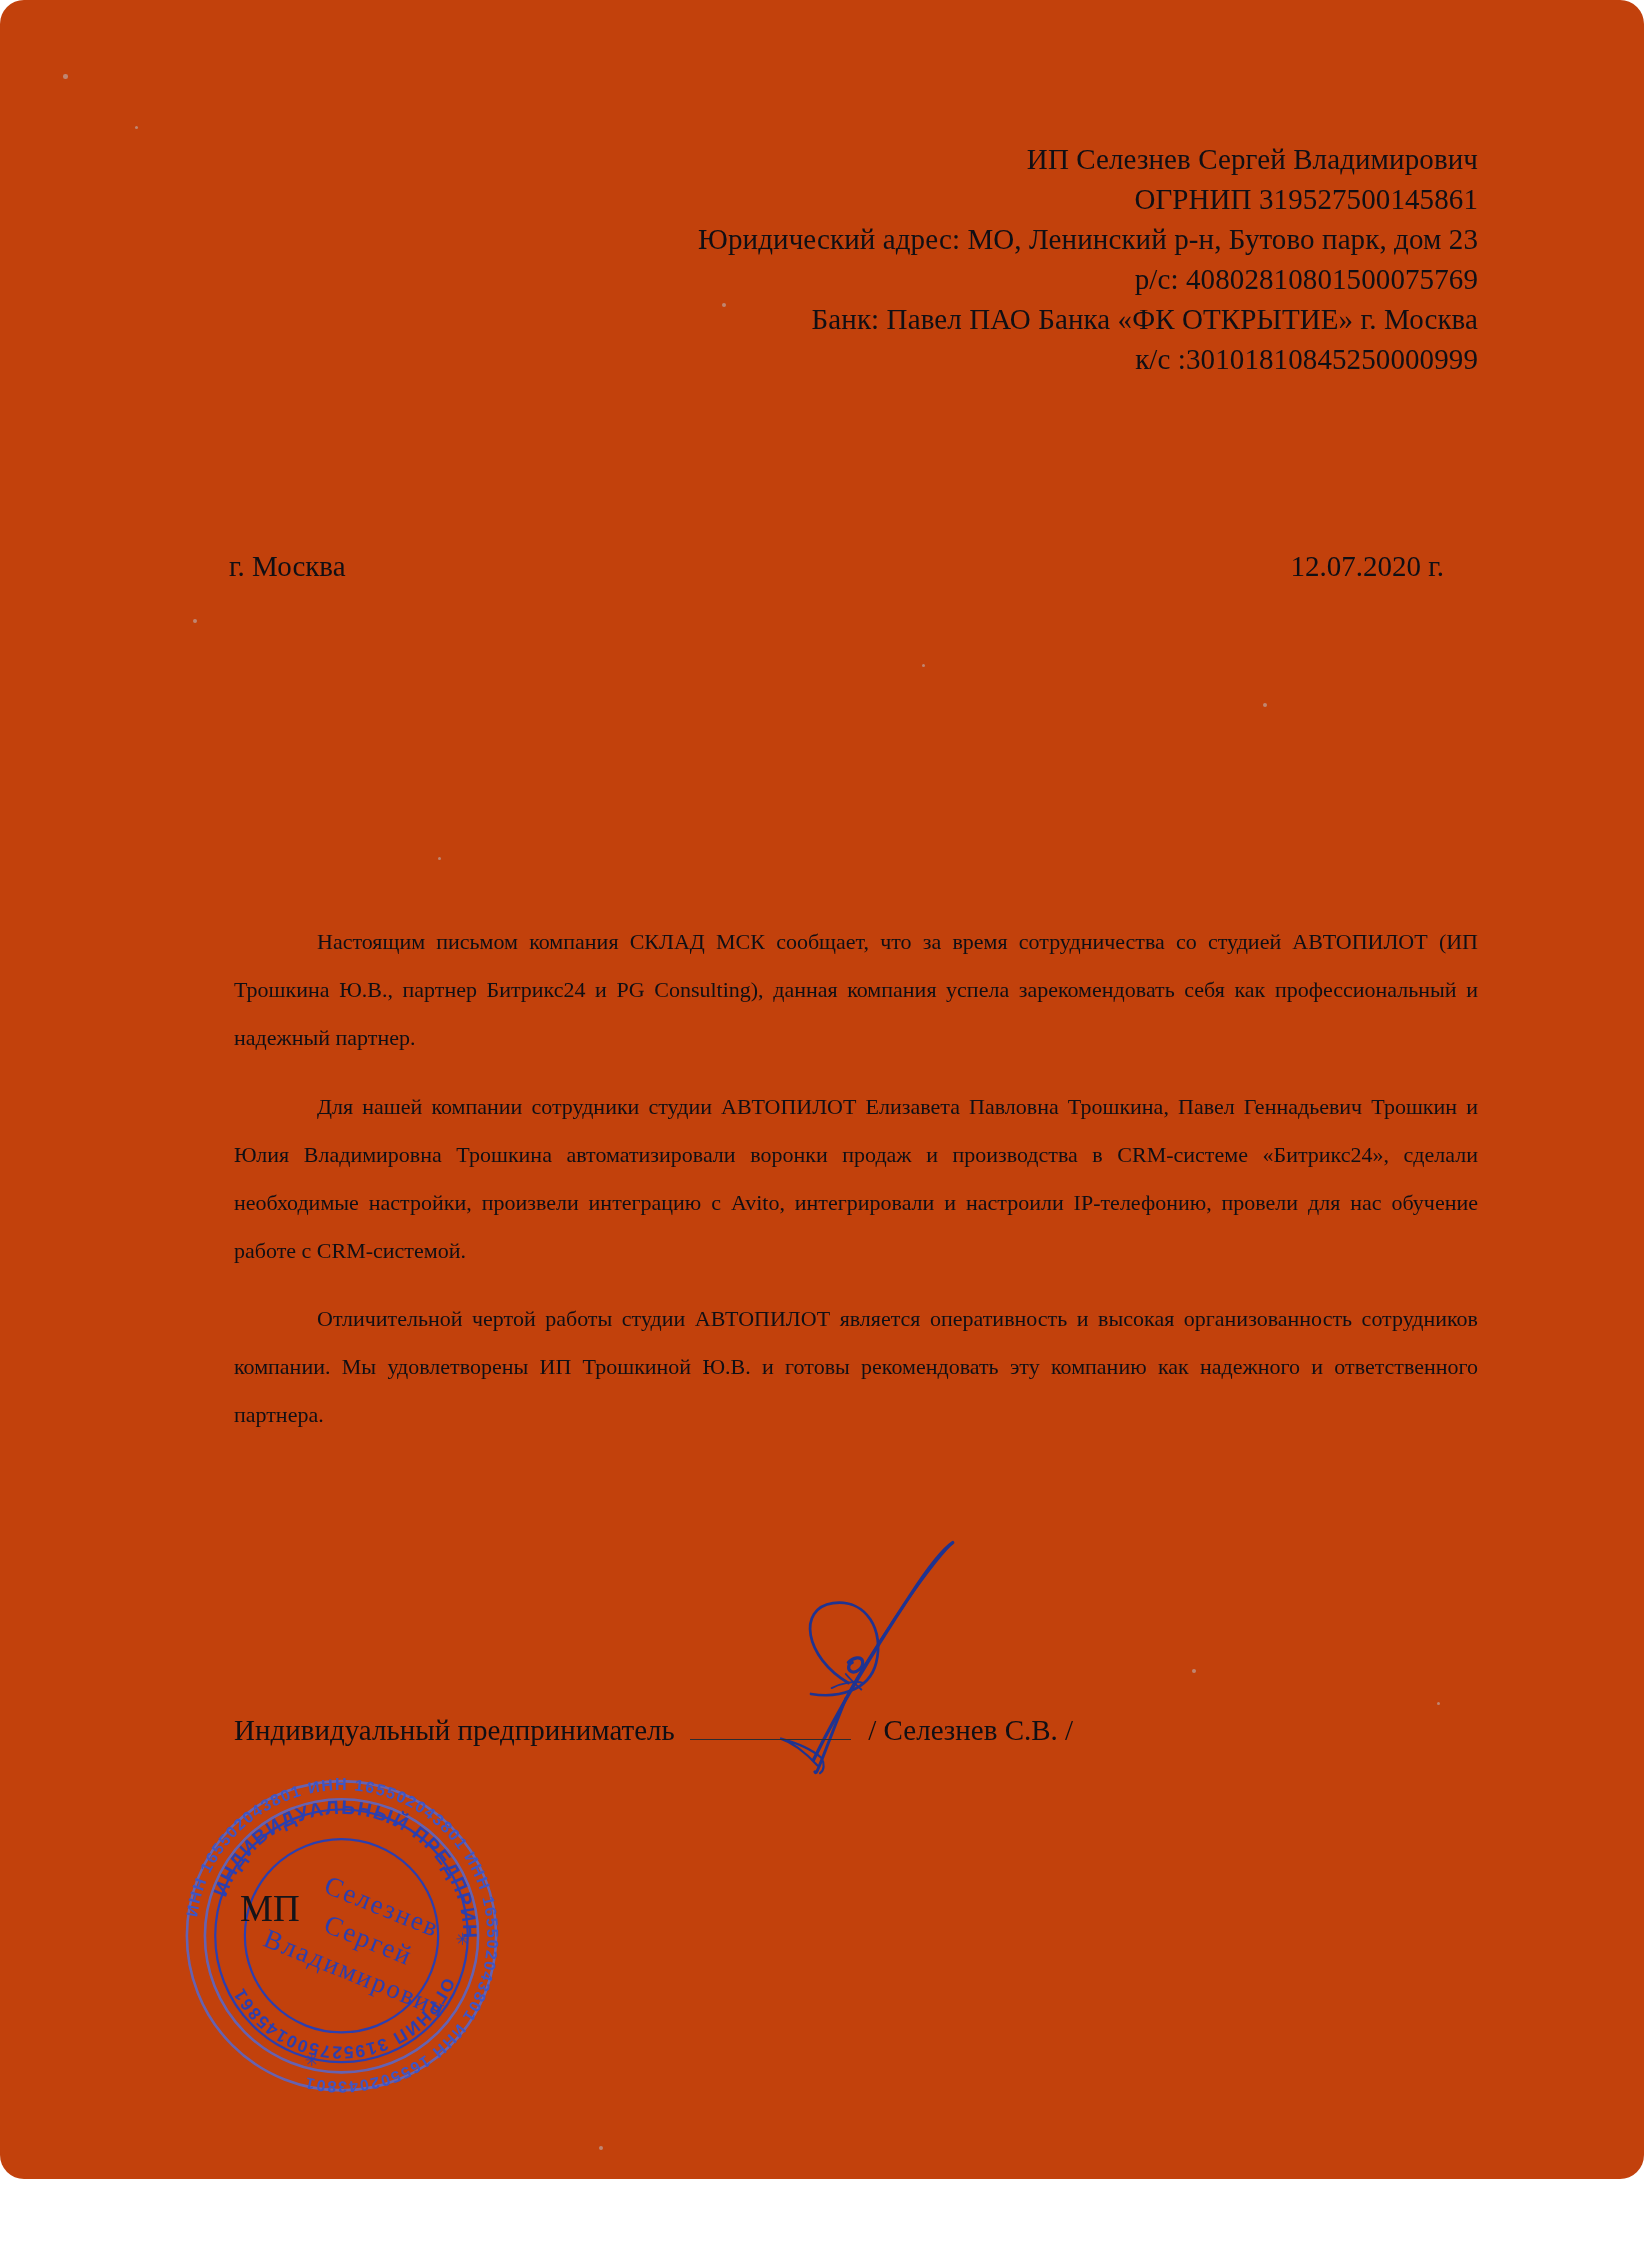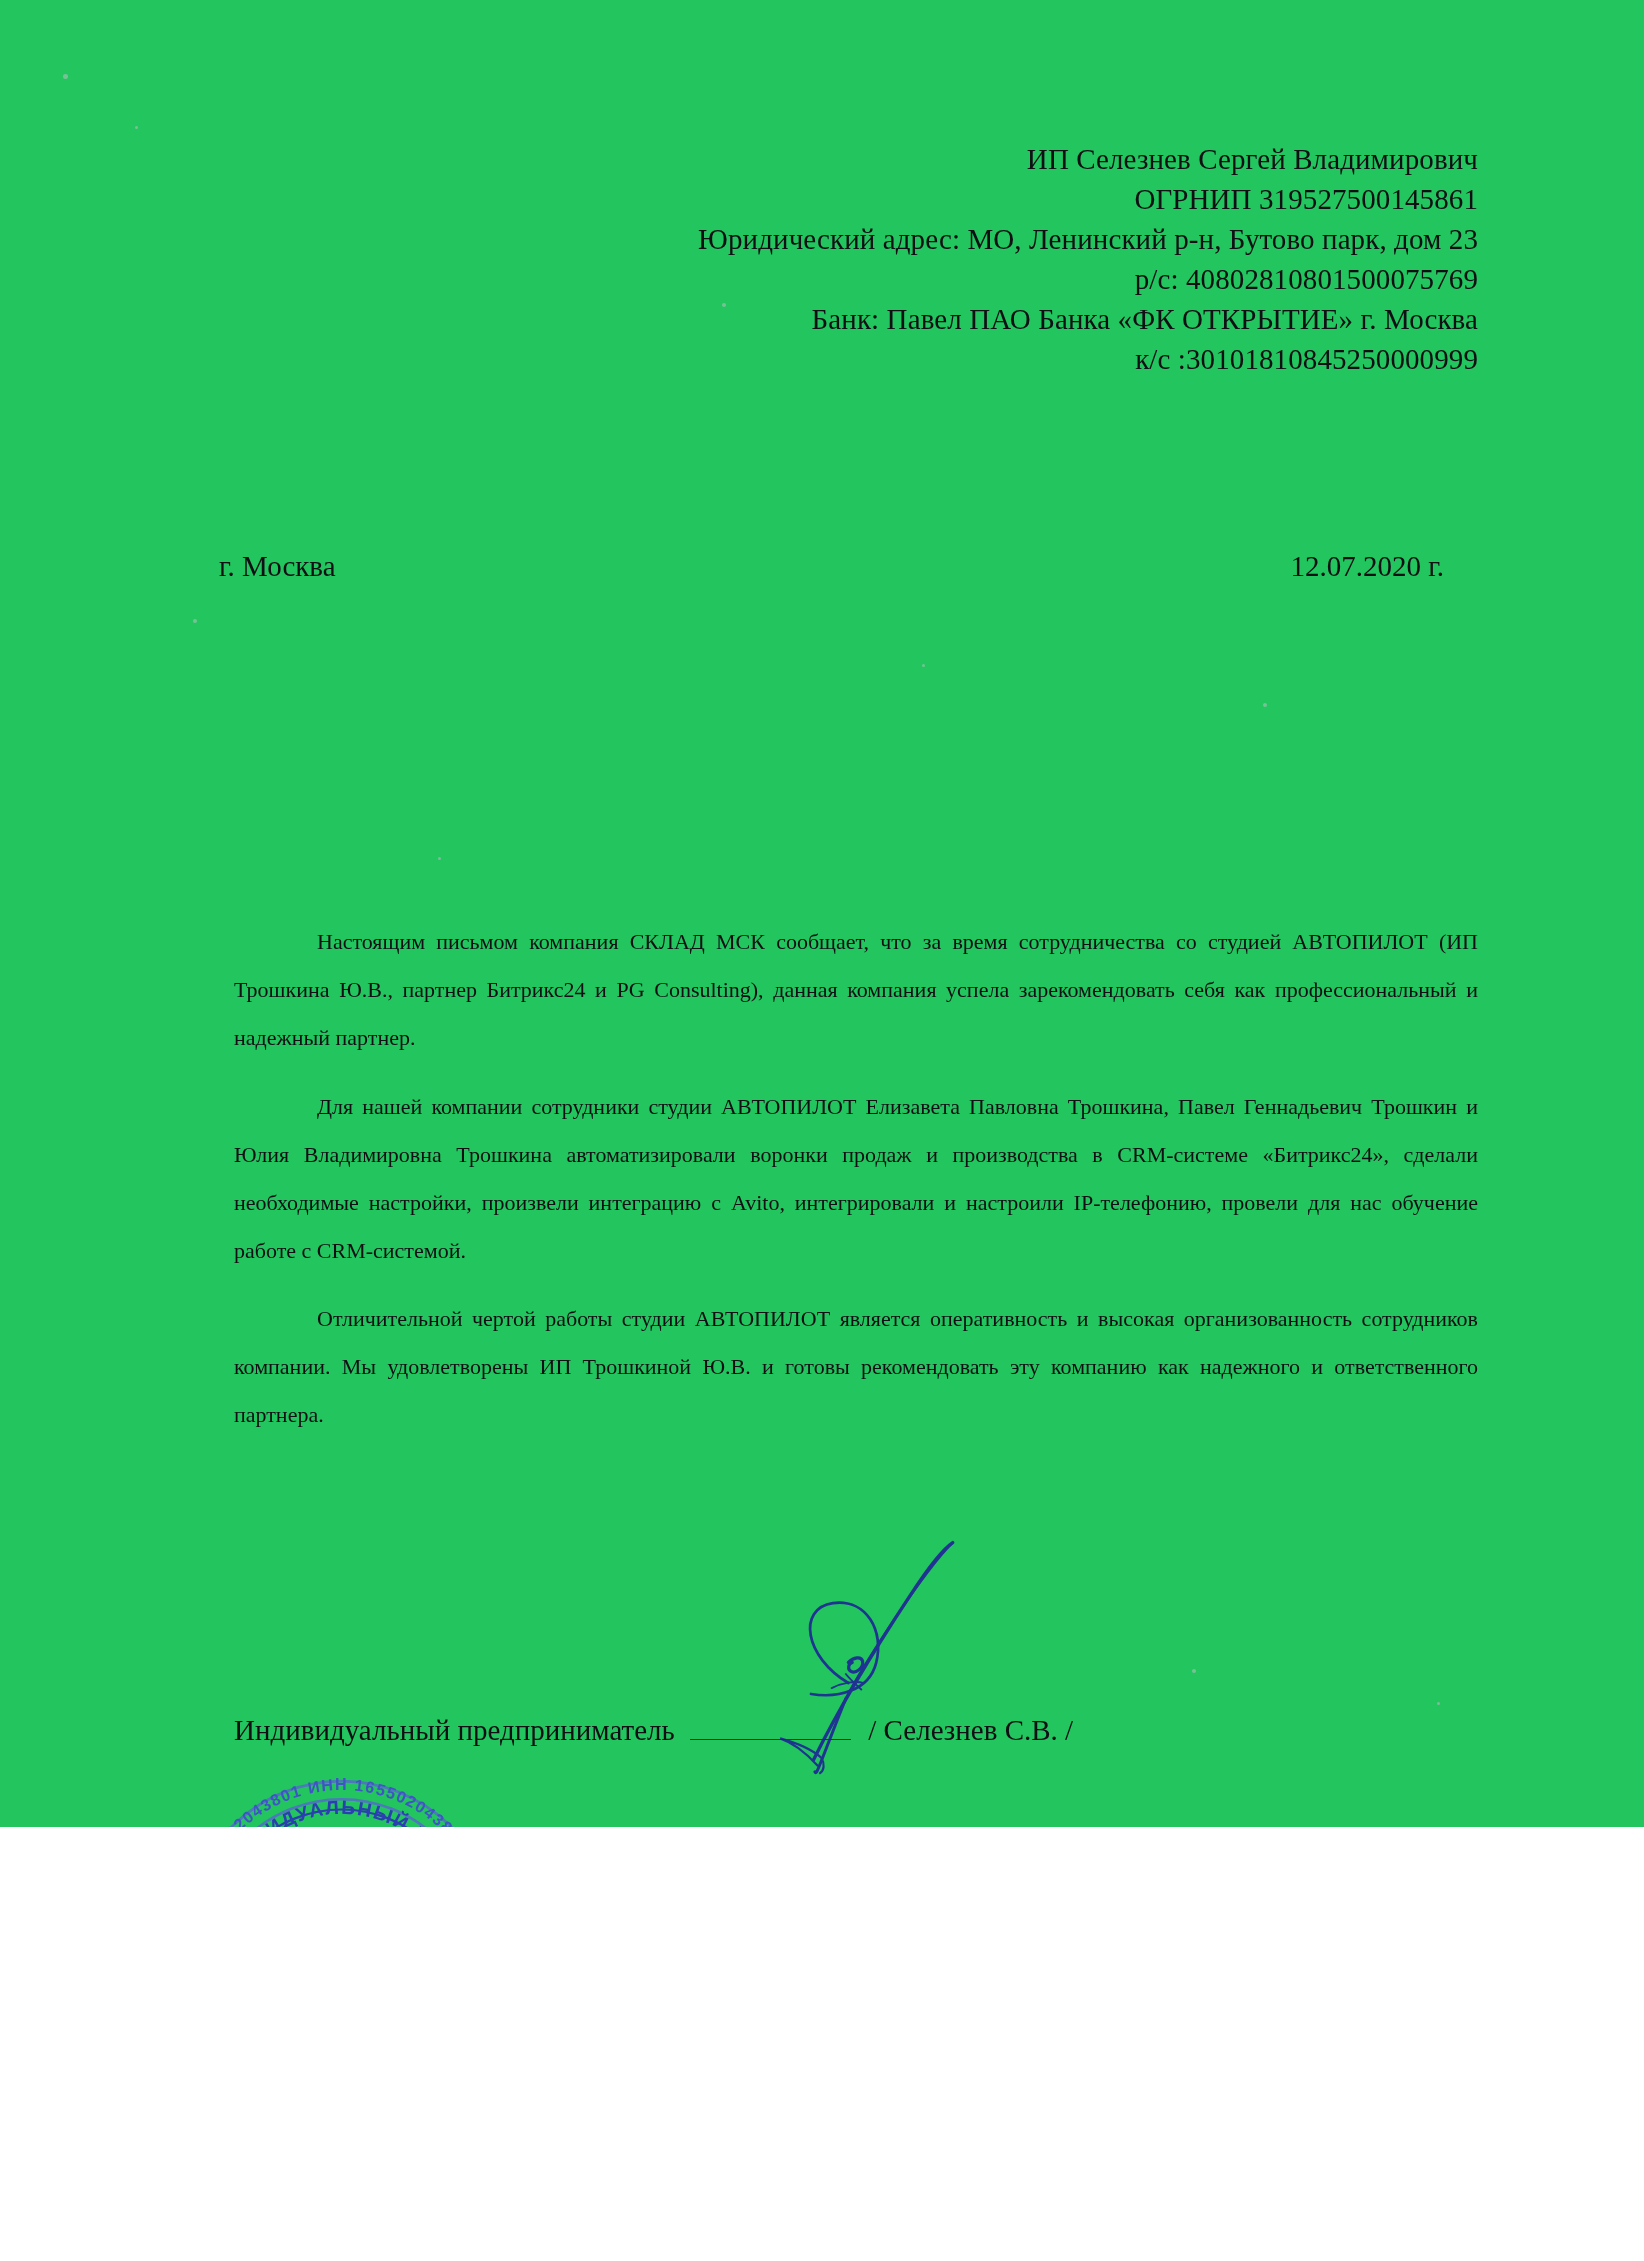--- a/index.html
+++ b/index.html
@@ -5,26 +5,27 @@
 <style>
   html, body {
     margin: 0;
     padding: 0;
     background: #ffffff;
   }
 
   .page {
     position: relative;
     width: 1644px;
-    height: 1827px;
-    background: #22c55e;
+    height: 2179px;
+    background: #c2410c;
     overflow: hidden;
     font-family: "Liberation Serif", "DejaVu Serif", serif;
     color: #100f14;
     box-sizing: border-box;
+    border-radius: 24px;
   }
 
   
   .speck {
     position: absolute;
     background: #bdbdc4;
     border-radius: 50%;
     opacity: .55;
     pointer-events: none;
   }
@@ -39,21 +40,21 @@
     font-size: 29px;
     line-height: 40px;
     letter-spacing: 0.1px;
   }
   .letterhead .line { white-space: nowrap; }
 
   
   .place-date {
     position: absolute;
     top: 547px;
-    left: 219px;
+    left: 229px;
     right: 166px;
     display: flex;
     justify-content: space-between;
     align-items: flex-end;
     font-size: 29px;
     line-height: 39px;
   }
   .place-date .date { margin-right: 34px; }
 
   

